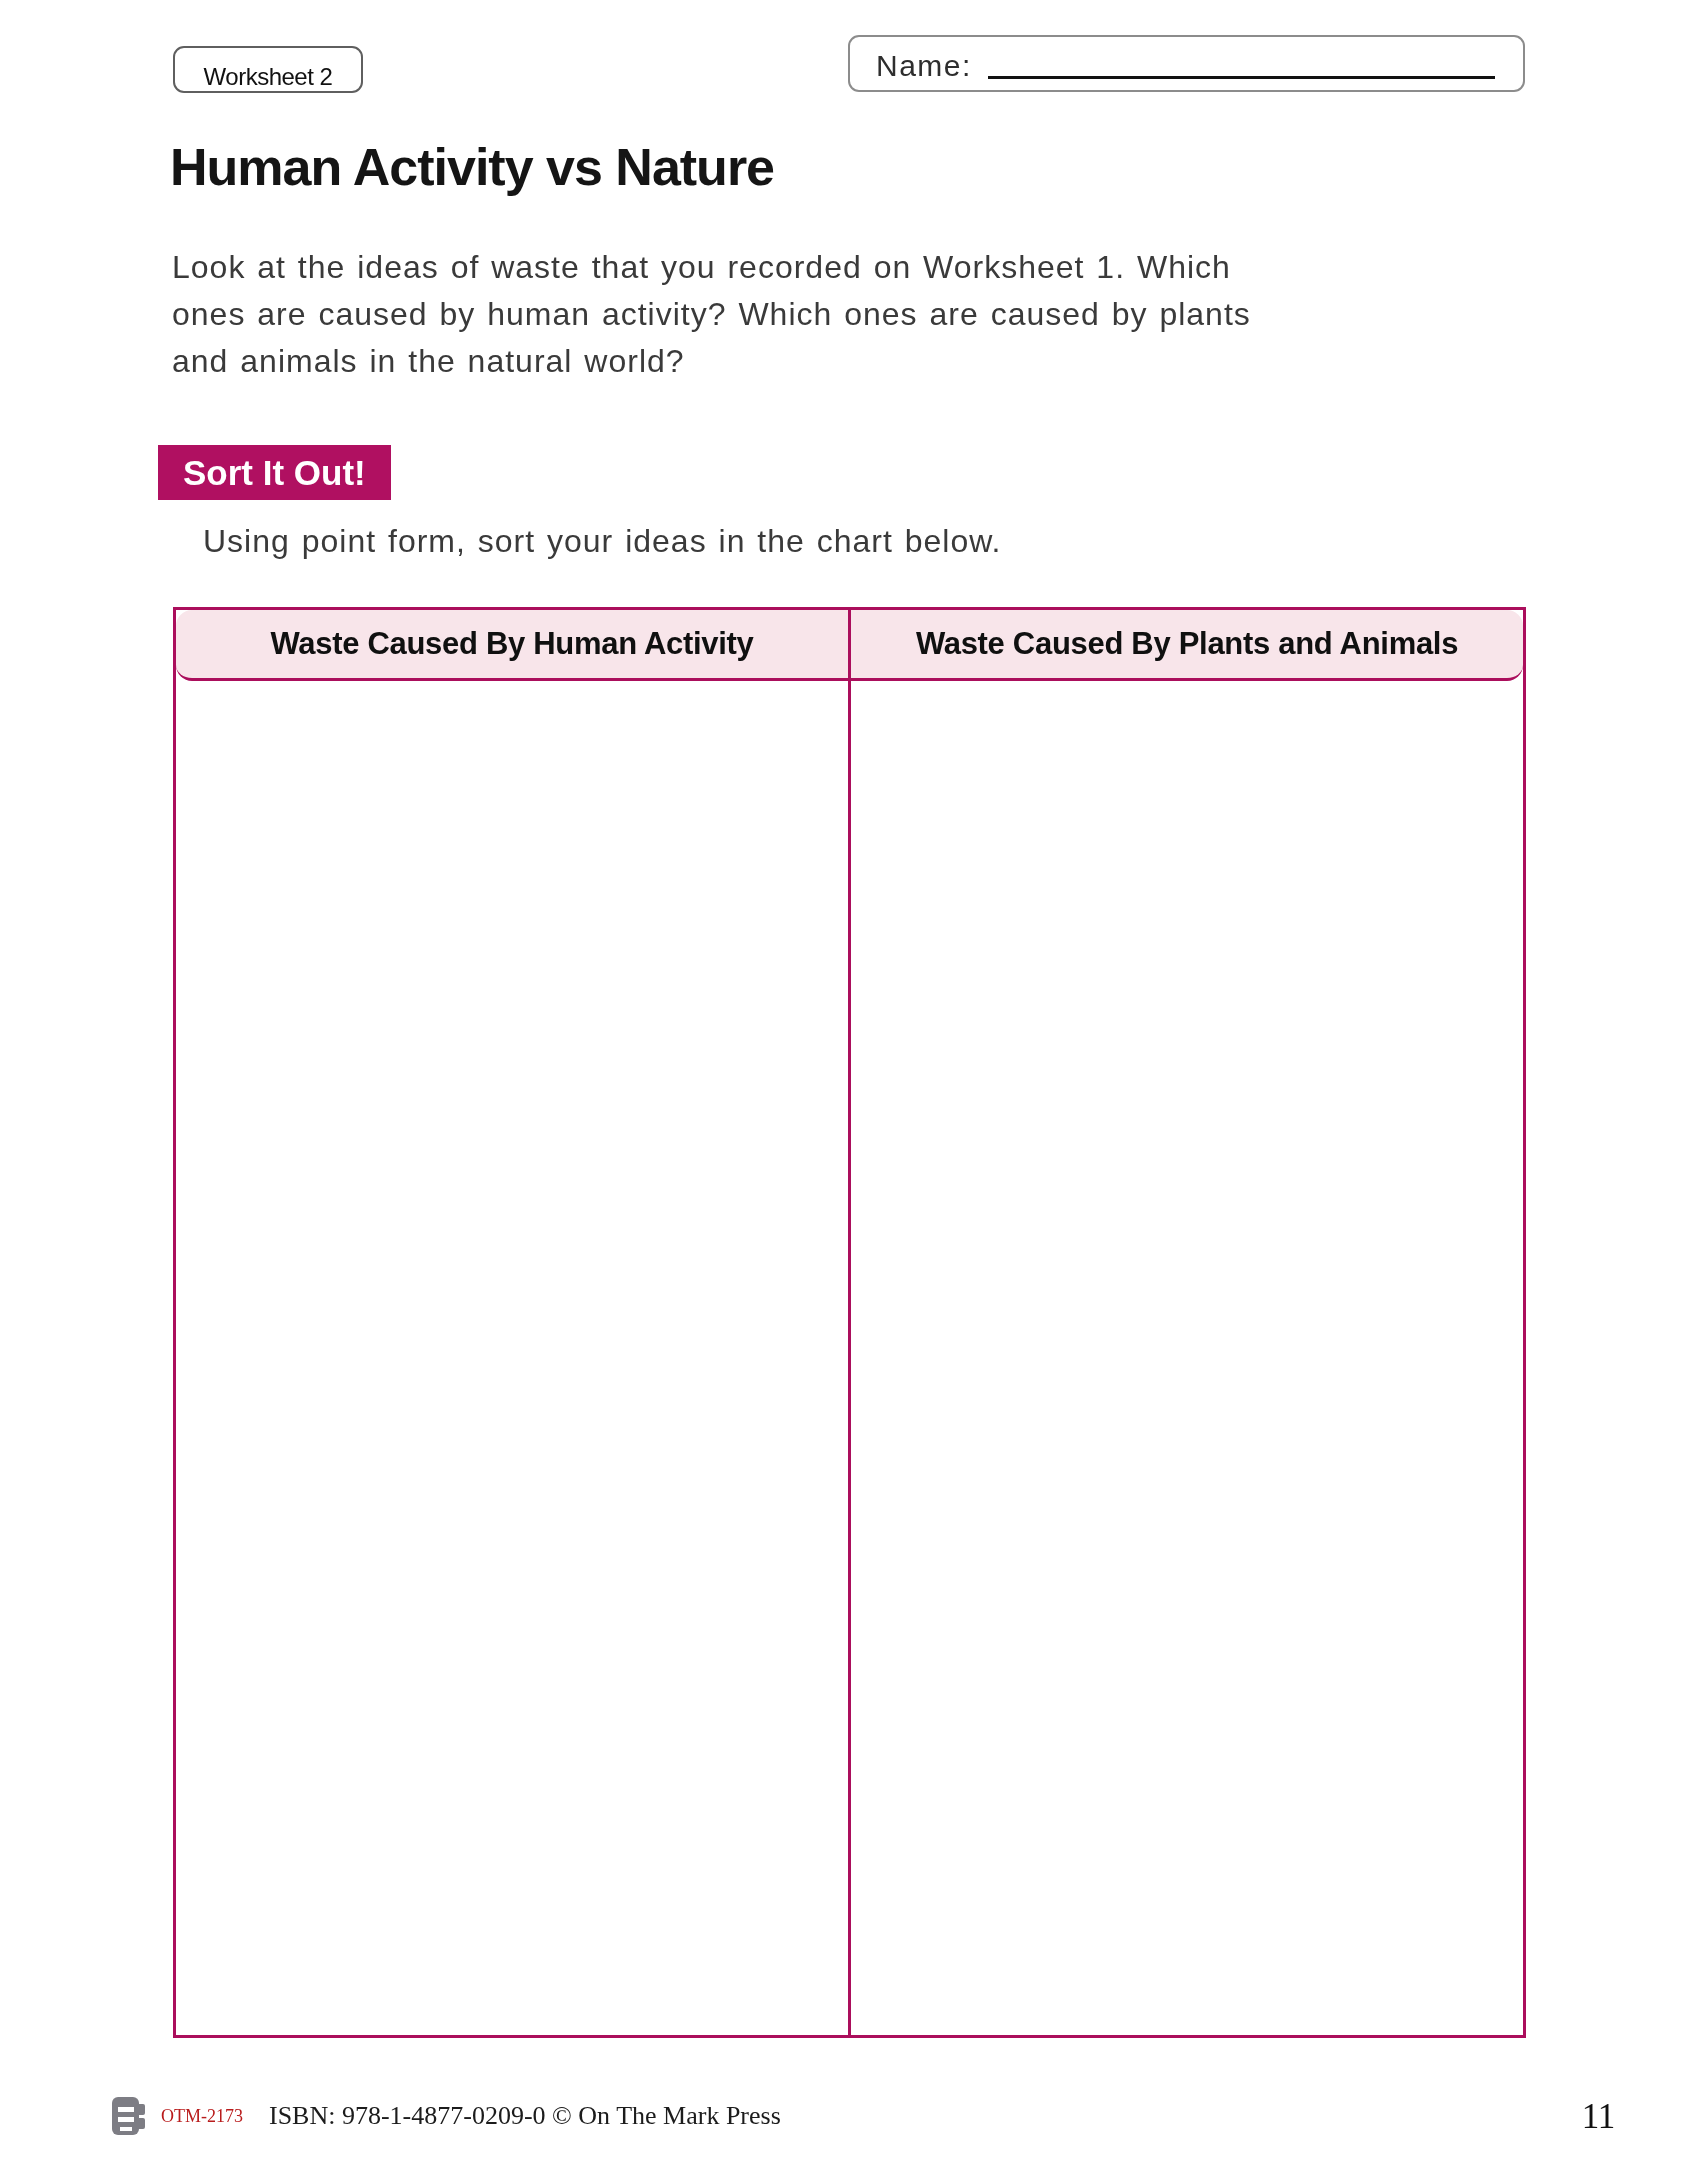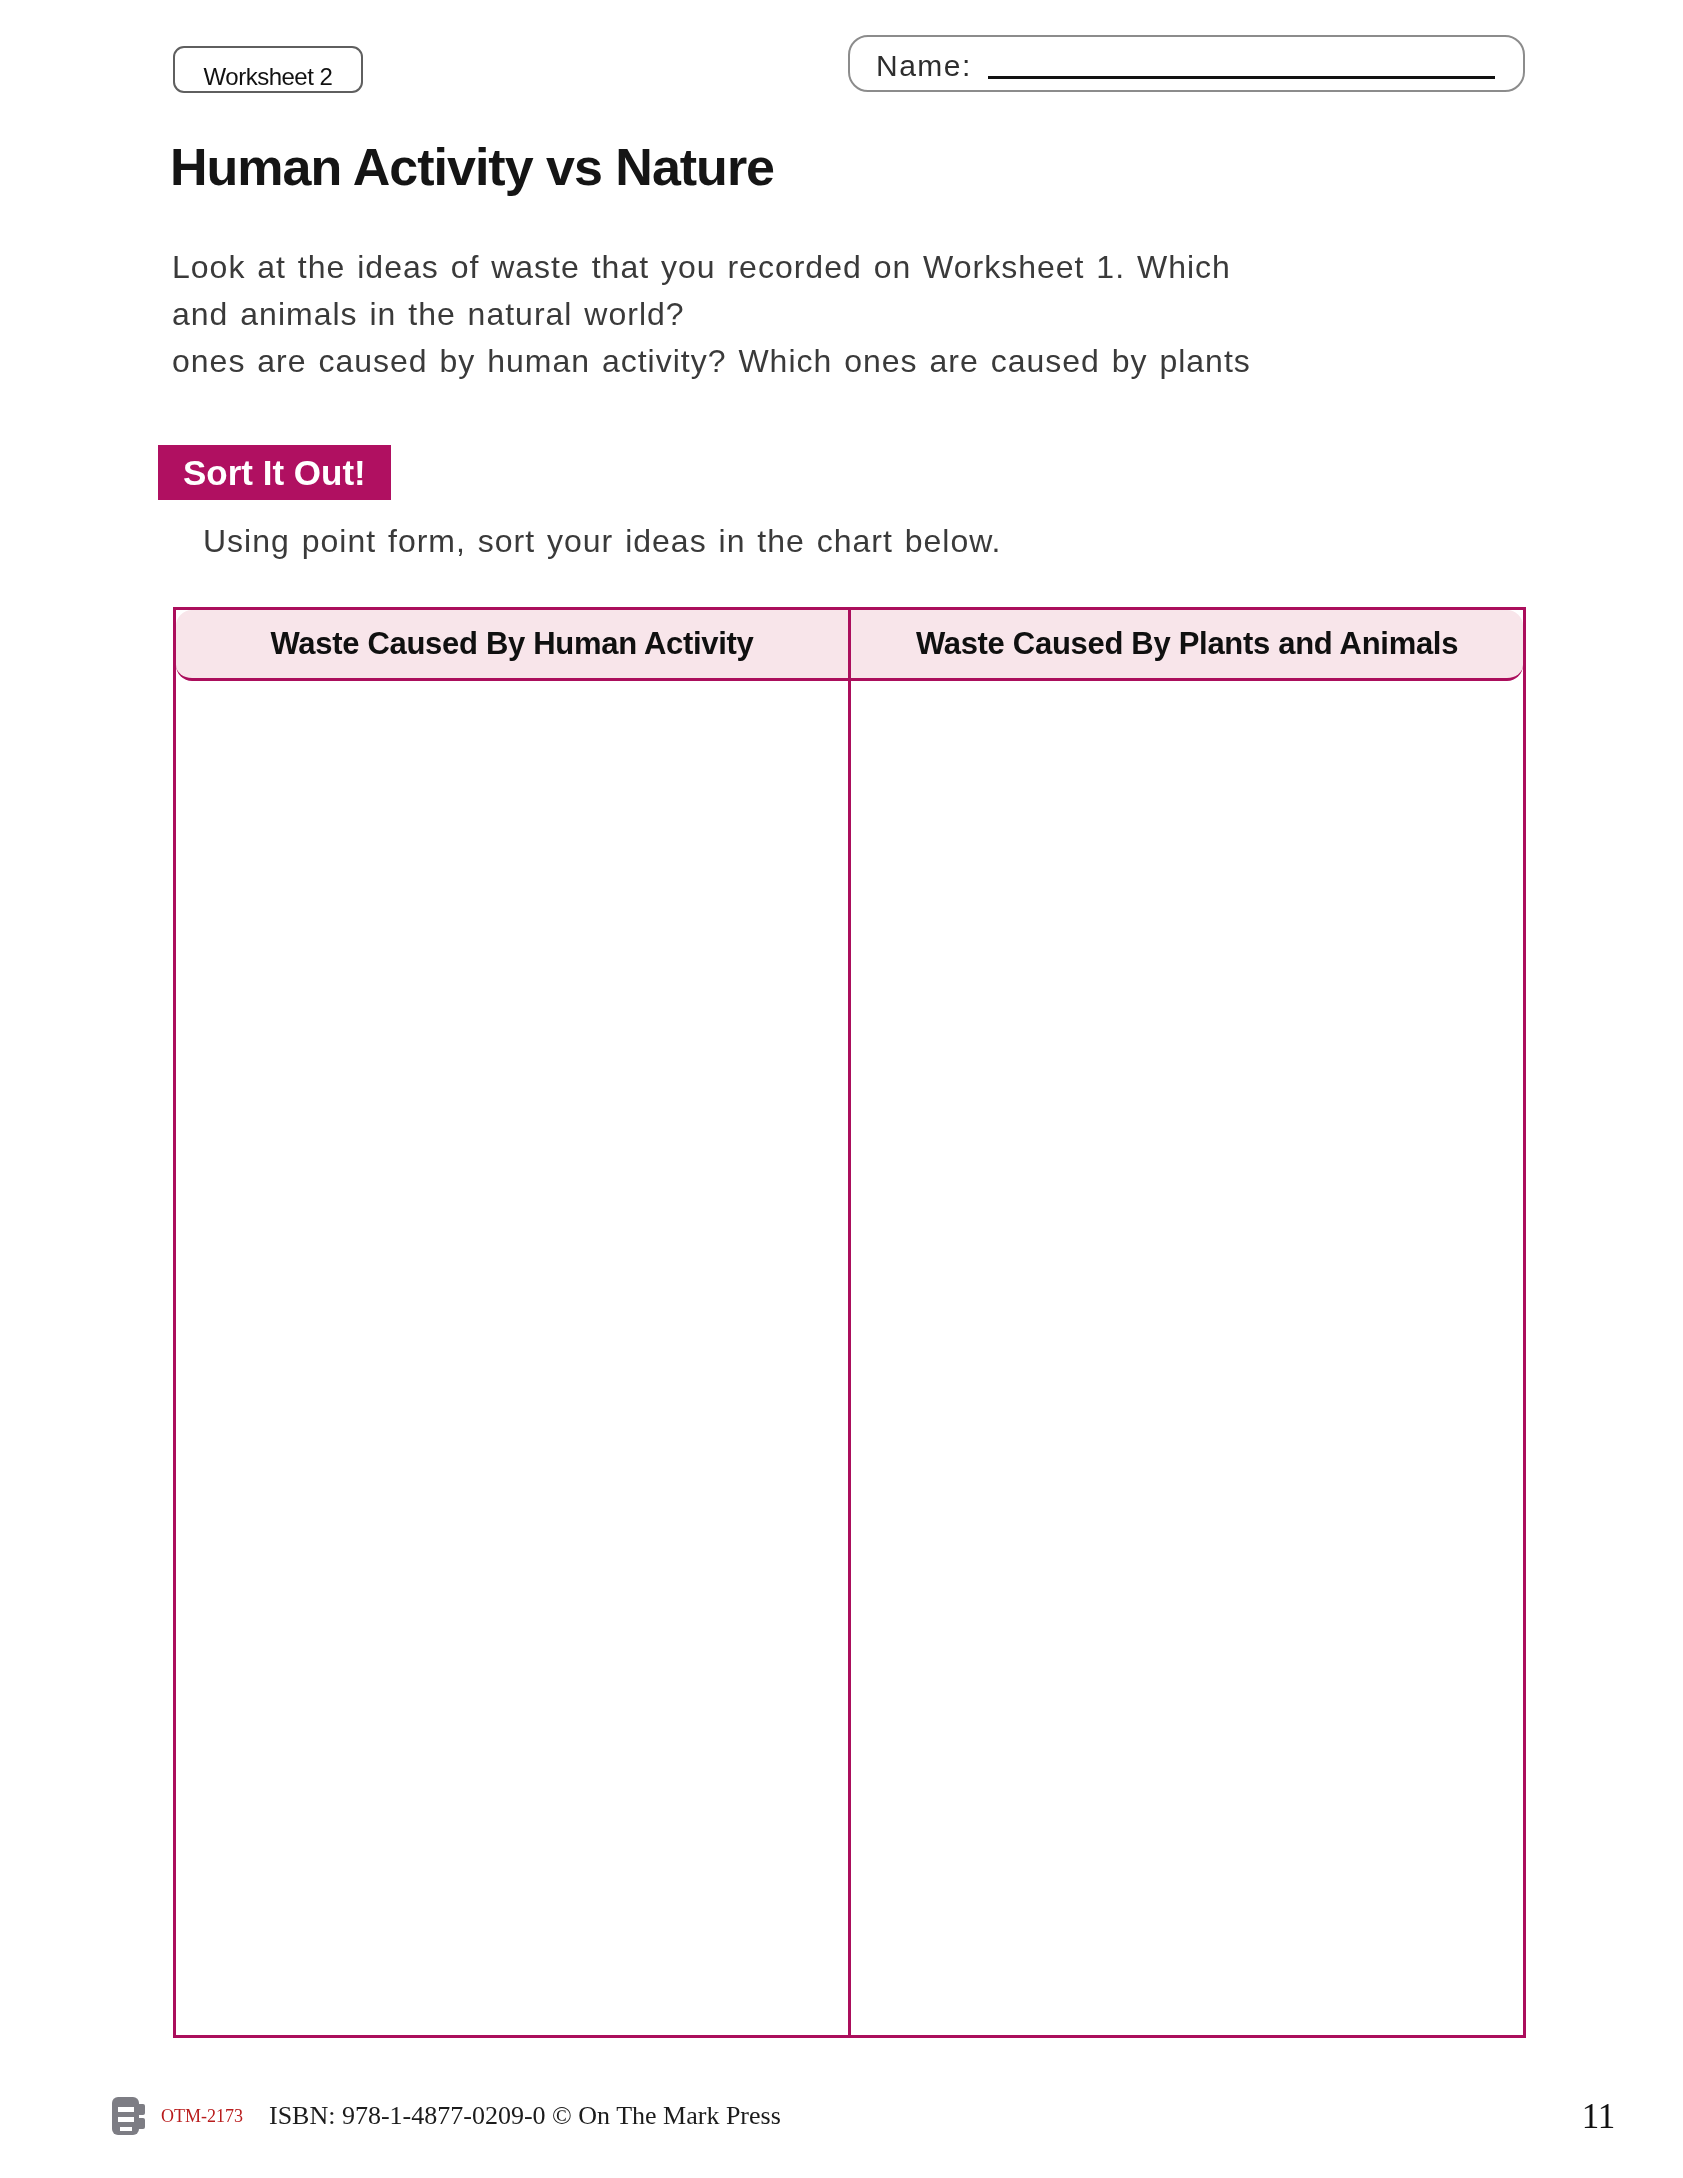--- a/index.html
+++ b/index.html
@@ -17,21 +17,21 @@
   .worksheet-box {
     position: absolute; left: 173px; top: 46px;
     width: 190px; height: 47px;
     border: 2px solid #5f5f5f; border-radius: 11px;
     display: flex; align-items: flex-end; justify-content: center;
     font-size: 24px; color: #111; letter-spacing: -0.5px;
   }
   .name-box {
     position: absolute; left: 848px; top: 35px;
     width: 677px; height: 57px;
-    border: 2px solid #8c8c8c; border-radius: 20px;
+    border: 2px solid #8c8c8c; border-radius: 11px;
     display: flex; align-items: flex-end;
     padding: 0 28px 9px 26px;
   }
   .name-box .name-label {
     font-size: 30px; color: #2e2e2e; letter-spacing: 1.5px;
     line-height: 1;
   }
   .name-box .name-line {
     flex: 1; height: 1px;
     border-bottom: 3px solid #111;
@@ -124,22 +124,22 @@
 
   <div class="name-box">
     <span class="name-label">Name:</span>
     <div class="name-line"></div>
   </div>
 
   <h1 class="page-title">Human Activity vs Nature</h1>
 
   <div class="intro">
     <div class="line">Look at the ideas of waste that you recorded on Worksheet 1. Which</div>
+    <div class="line">ones are caused by human activity? Which ones are caused by plants</div>
     <div class="line">and animals in the natural world?</div>
-    <div class="line">ones are caused by human activity? Which ones are caused by plants</div>
   </div>
 
   <div class="sort-badge">
     <span>Sort It Out!</span>
   </div>
 
   <div class="instruction">Using point form, sort your ideas in the chart below.</div>
 
   <div class="chart">
     <div class="chart-header">

